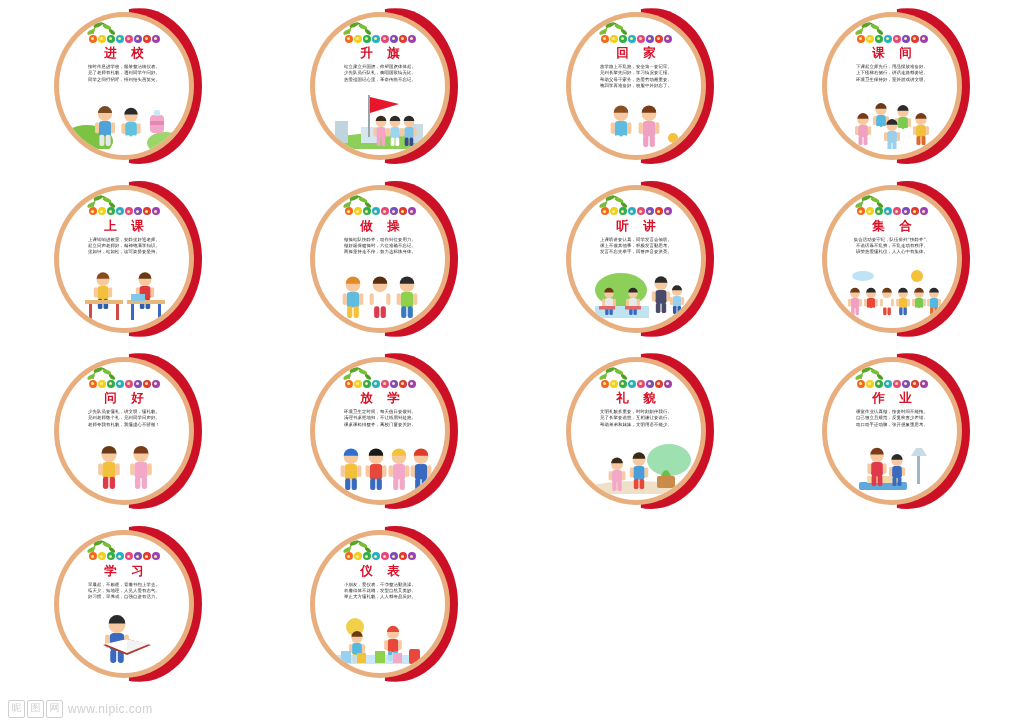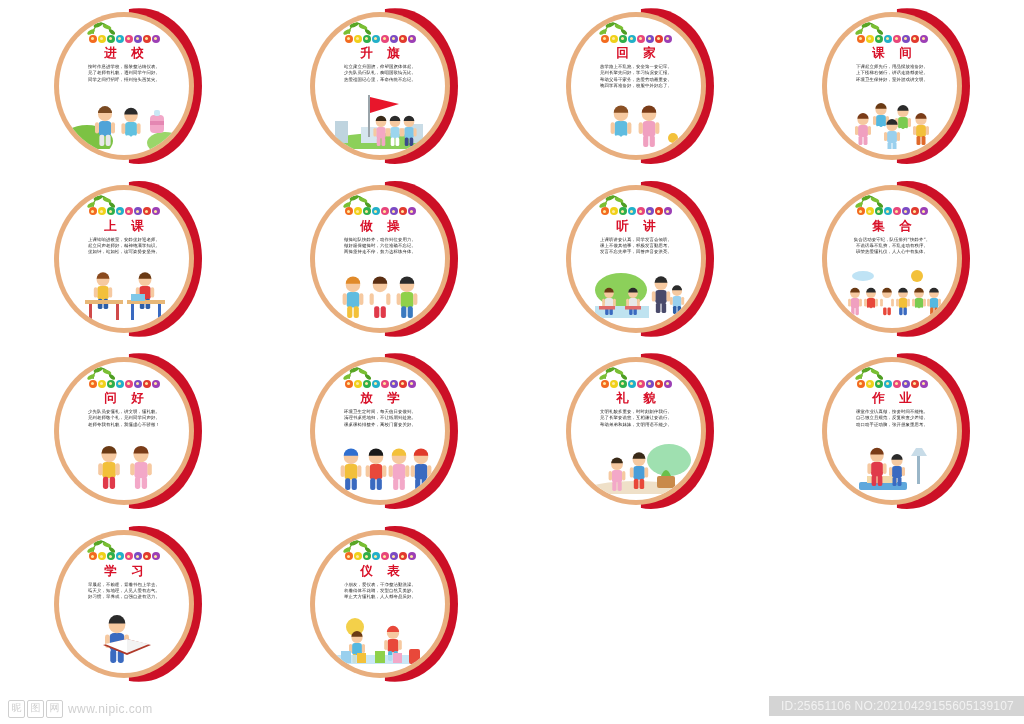--- a/index.html
+++ b/index.html
@@ -1132,15 +1132,14 @@
 
   <div class="wm-left">
     <span class="wm-logo">
       <span>昵</span>
       <span>图</span>
       <span>网</span>
     </span>
     <span class="wm-url">www.nipic.com</span>
   </div>
 
-  <div class="wm-right">ID:25651106 NO:20210429155605139107</div>
 
 </div>
 
 </body></html>

